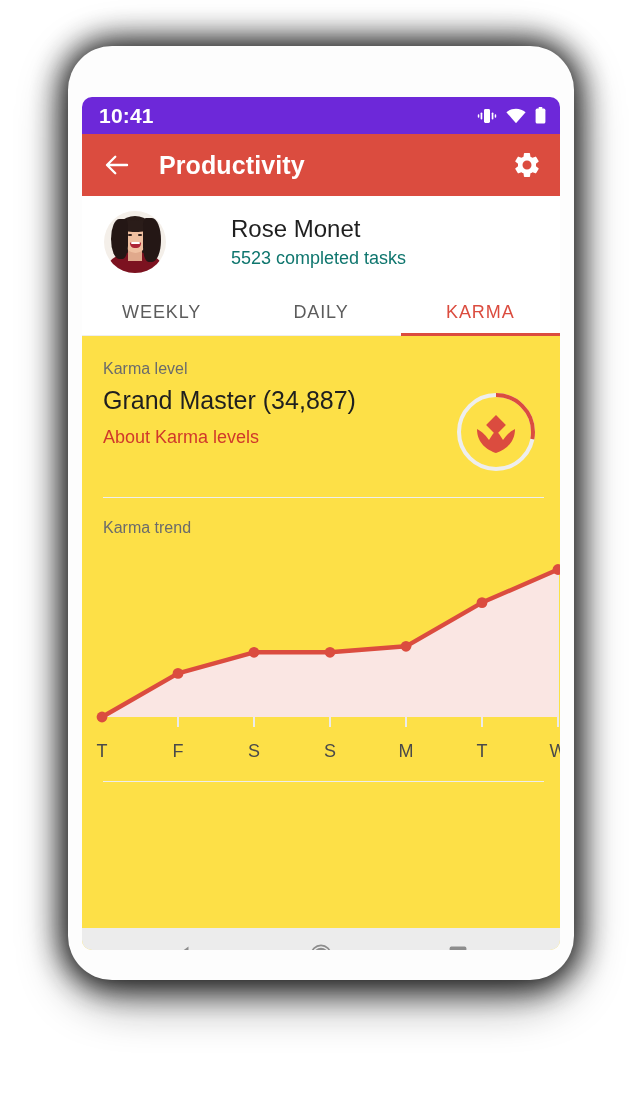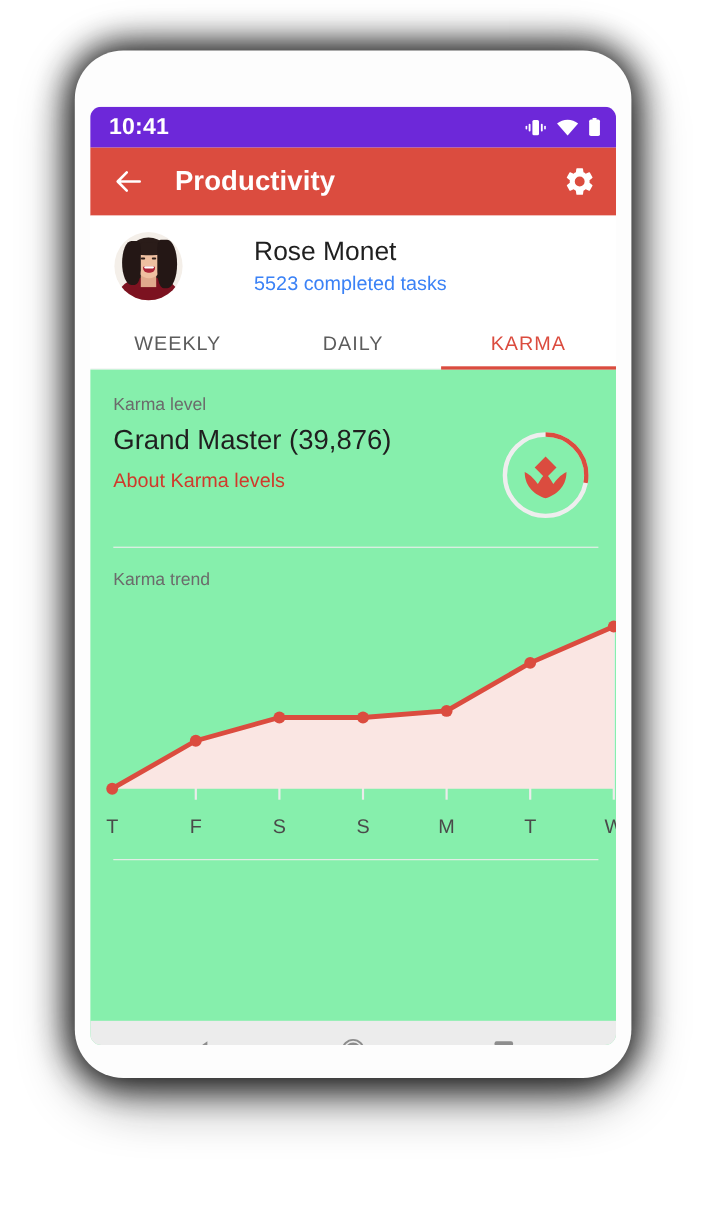--- a/index.html
+++ b/index.html
@@ -165,21 +165,21 @@
   }
 
   .profile-text { margin-left: 17px; }
   .profile-name {
     font-size: 24px;
     color: #1f1f1f;
     line-height: 1.15;
   }
   .profile-tasks {
     font-size: 18px;
-    color: #3b82f6;
+    color: #0f766e;
     margin-top: 6px;
     line-height: 1.15;
   }
 
   
   .tabs {
     position: relative;
     display: flex;
     height: 48px;
     background: #ffffff;
@@ -209,21 +209,21 @@
     left: 0; right: 0; bottom: 0;
     height: 3px;
     background: #db4c3f;
     z-index: 2;
   }
 
   
   .content {
     position: relative;
     height: 646px;
-    background: #86efac;
+    background: #fde047;
     overflow: hidden;
   }
 
   .section-label {
     font-size: 16px;
     color: #6b6b6b;
     padding: 24px 0 0 21px;
   }
 
   .karma-row {
@@ -388,21 +388,21 @@
         <div class="tab active">KARMA</div>
       </div>
 
       <div class="content">
 
         <div class="section-label">Karma level</div>
 
         <div class="karma-row">
           <div class="karma-info">
             <div class="karma-level-line">
-              <b>Grand Master</b><span> </span><span class="count">(39,876)</span>
+              <b>Grand Master</b><span> </span><span class="count">(34,887)</span>
             </div>
             <div class="karma-link">About Karma levels</div>
           </div>
 
           <svg class="karma-ring" viewBox="0 0 84 84">
             <circle cx="42" cy="42" r="37" fill="none" stroke="#eeeeee" stroke-width="4"></circle>
             <circle id="ring-arc" cx="42" cy="42" r="37" fill="none" stroke="#db4c3f" stroke-width="4" stroke-linecap="butt" transform="rotate(-90 42 42)" stroke-dasharray="65.09379978238051 232.4778563656447"></circle>
             <g transform="translate(42 44)">
               <path d="M-19 -5 C-19 9 -9 16 0 19 C9 16 19 9 19 -5 C13 -2 10 2 7 6 C4 1 2 -2 0 -3 C-2 -2 -4 1 -7 6 C-10 2 -13 -2 -19 -5 Z" fill="#db4c3f"></path>
               <rect x="-7" y="-16" width="14" height="14" transform="rotate(45 0 -9)" fill="#db4c3f"></rect>

